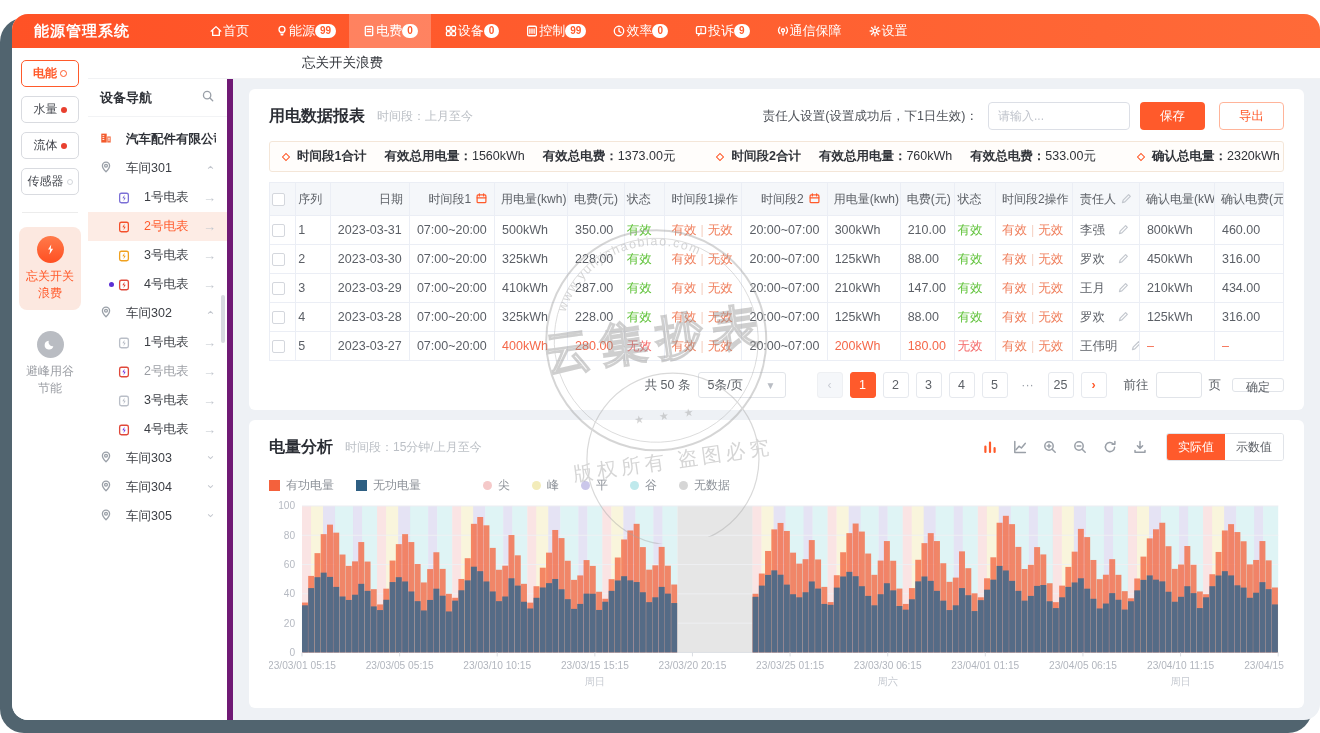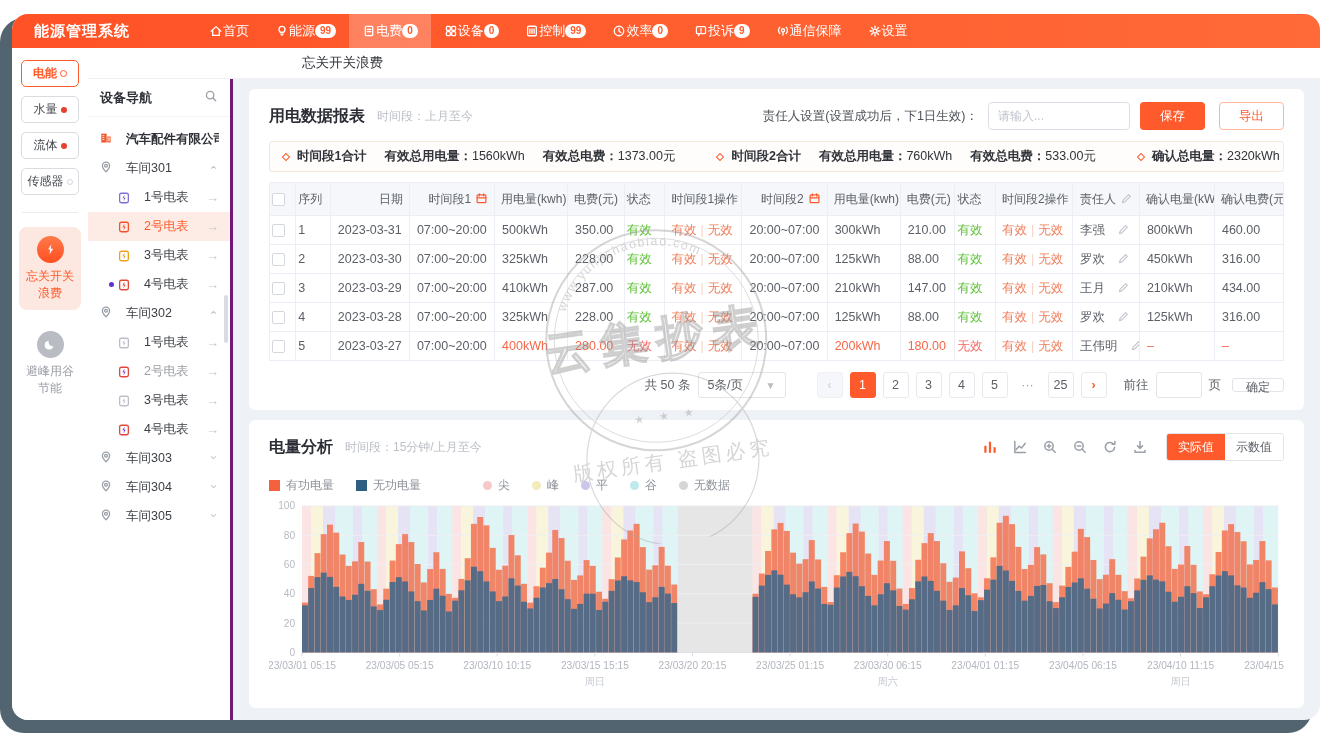--- a/index.html
+++ b/index.html
@@ -26,21 +26,21 @@
   .ibar-div{width:56px;height:1px;background:#ececec;margin:8px 0 14px}
   .modebtn{width:62px;border-radius:8px;padding:9px 2px 8px;display:flex;flex-direction:column;align-items:center;font-size:12px;line-height:17px;color:#9a9da3;margin-bottom:12px;cursor:pointer;text-align:center}
   .modebtn.active{background:#fce8e0;color:#ff5a2b}
   .mico{width:27px;height:27px;border-radius:50%;display:flex;align-items:center;justify-content:center;margin-bottom:5px;background:#b9bcc2}
   .modebtn.active .mico{background:linear-gradient(180deg,#ff7a4a,#ff4f22)}
   .mico svg{width:15px;height:15px}
   
   .rest{flex:1;display:flex;flex-direction:column;min-width:0}
   .crumb{height:31px;background:#fff;display:flex;align-items:center;padding-left:214px;font-size:13.5px;color:#33363c;border-bottom:1px solid #f1f2f4;flex:none}
   .panels{flex:1;display:flex;min-height:0}
-  .devnav{width:145px;background:#fff;flex:none;position:relative;border-right:3px solid #701a75}
+  .devnav{width:145px;background:#fff;flex:none;position:relative;border-right:6px solid #701a75}
   .dn-head{height:38px;display:flex;align-items:center;justify-content:space-between;padding:0 12px;border-bottom:1px solid #f2f3f5;font-weight:bold;font-size:13px;color:#2f3238}
   .dn-head svg{width:14px;height:14px;color:#9aa0a8;cursor:pointer}
   .tree{padding:8px 0;font-size:12.5px;color:#3b3e44}
   .trow{height:29px;display:flex;align-items:center;padding:0 11px;gap:13px;cursor:pointer;position:relative}
   .trow svg{width:14px;height:14px;flex:none}
   .trow .lbl{white-space:nowrap;overflow:hidden}
   .trow .caret{margin-left:auto;color:#c3c7ce}
   .trow .caret svg{width:11px;height:11px}
   .trow .goarrow{margin-left:auto;color:#c3c7ce;font-size:13px}
   .trow.meter{padding-left:29px}

